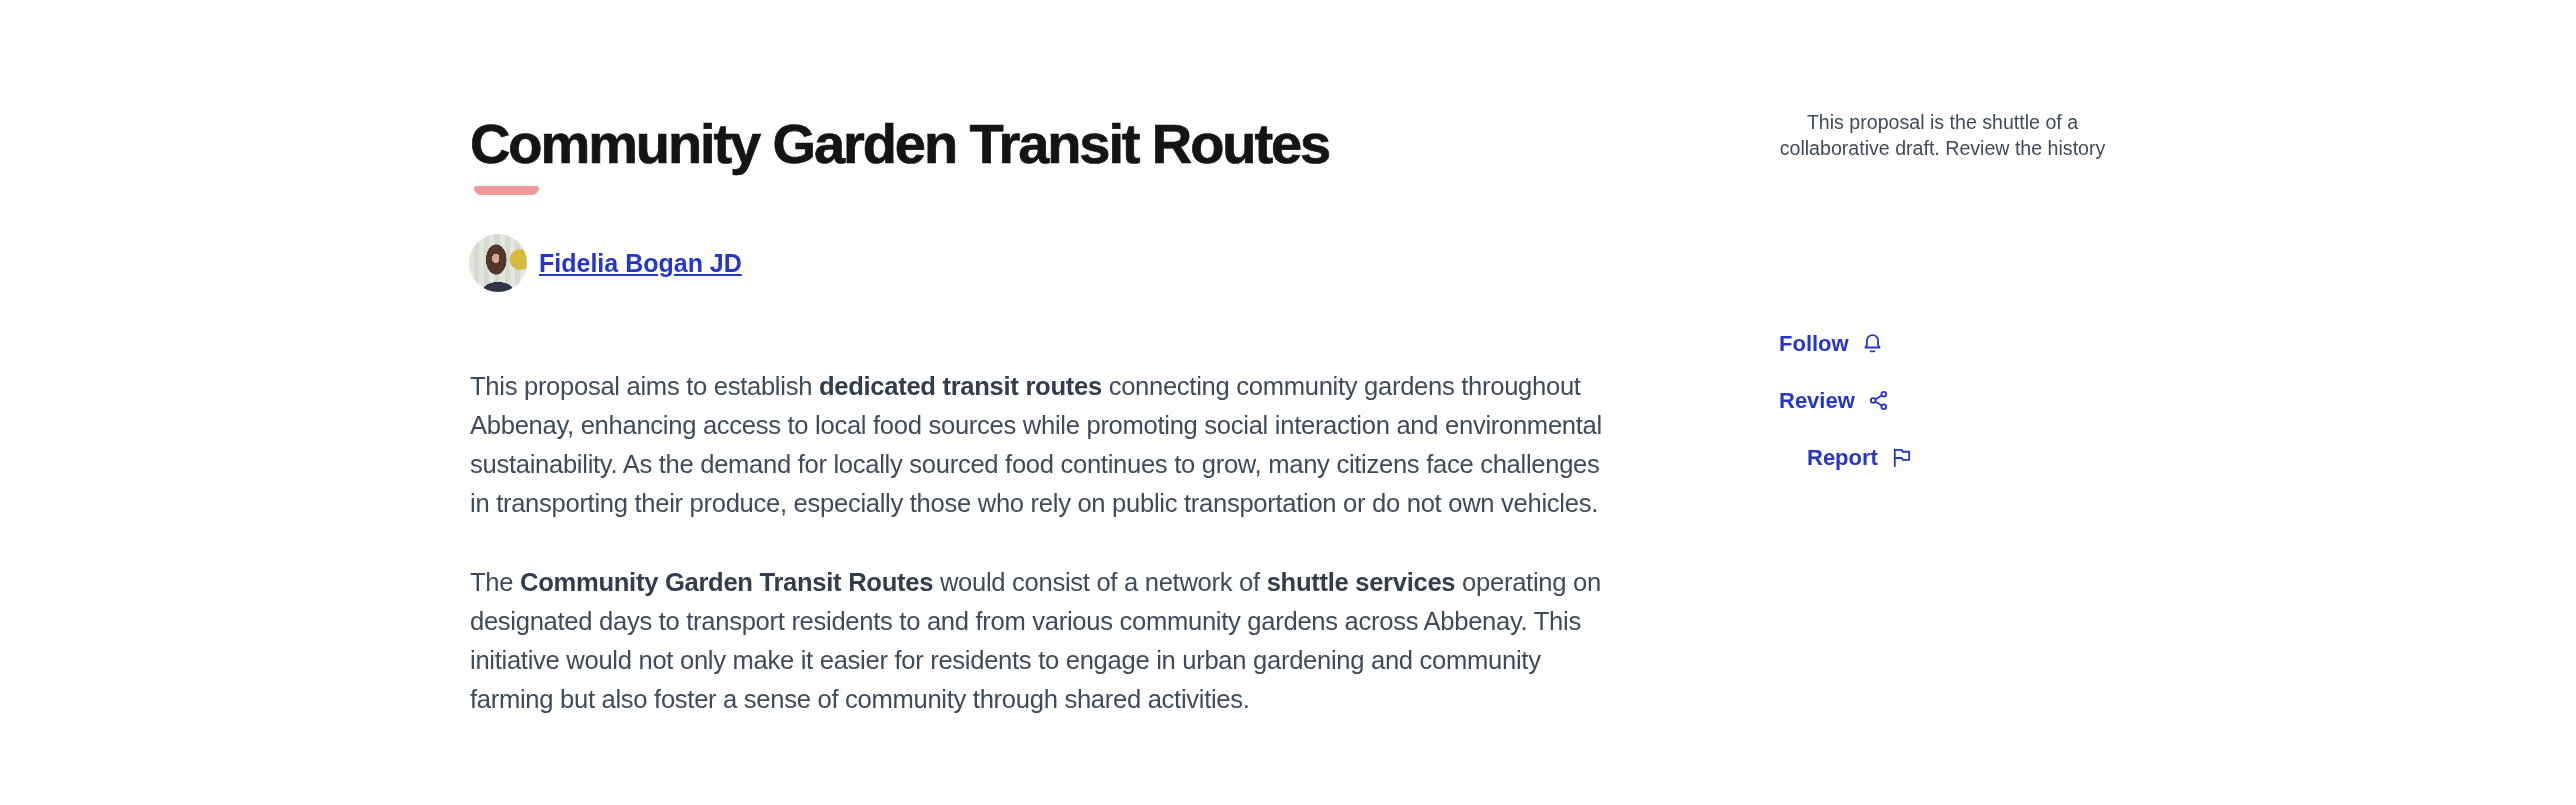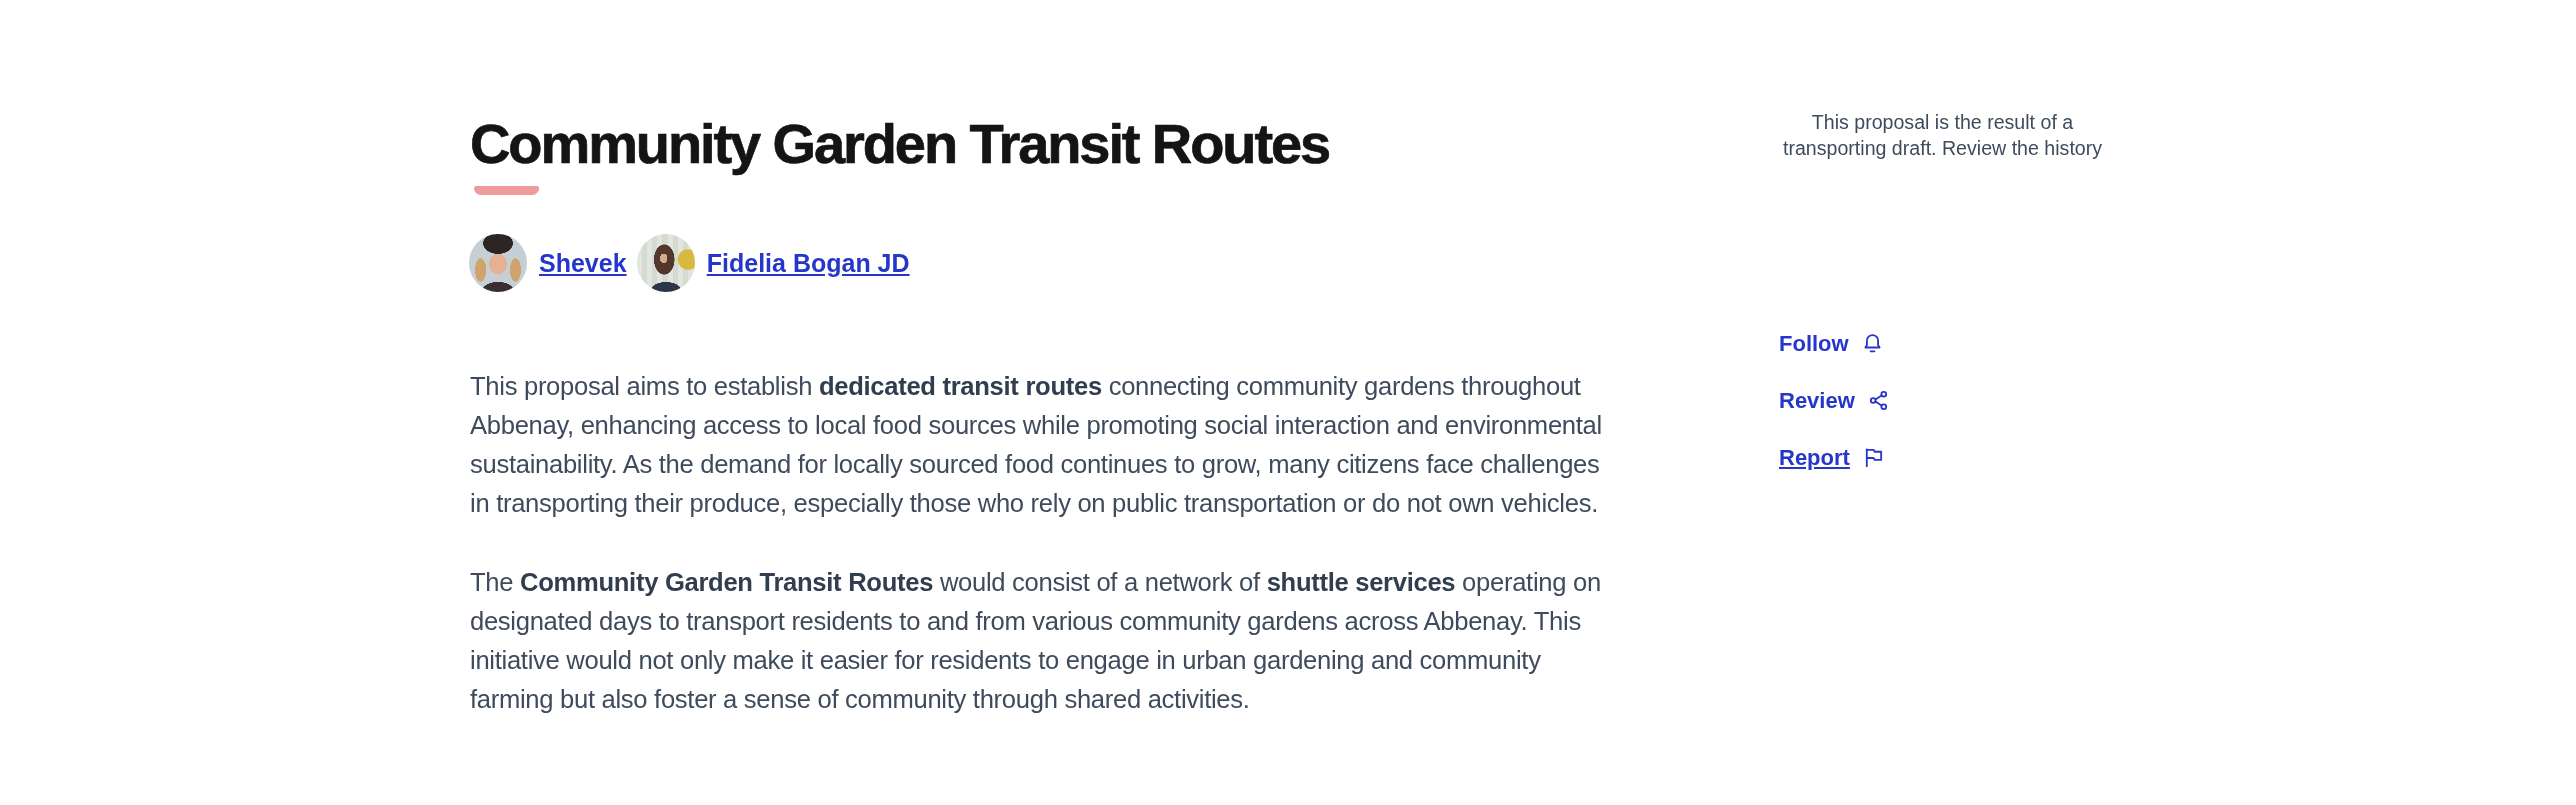--- a/index.html
+++ b/index.html
@@ -84,35 +84,31 @@
 </head>
 <body>
 
 <div class="page">
 
   <h1 class="article-title">Community Garden Transit Routes</h1>
   <div class="title-underline"></div>
 
   <div class="authors">
     <div class="author">
-      <div class="avatar avatar-1"></div>
-      <a class="author-name">Shevek</a>
-    </div>
-    <div class="author">
       <div class="avatar avatar-2"></div>
       <a class="author-name">Fidelia Bogan JD</a>
     </div>
   </div>
 
   <div class="article-body">
     <p><span>This proposal aims to establish </span><strong>dedicated transit routes</strong><span> connecting community gardens throughout Abbenay, enhancing access to local food sources while promoting social interaction and environmental sustainability. As the demand for locally sourced food continues to grow, many citizens face challenges in transporting their produce, especially those who rely on public transportation or do not own vehicles.</span></p>
     <p><span>The </span><strong>Community Garden Transit Routes</strong><span> would consist of a network of </span><strong>shuttle services</strong><span> operating on designated days to transport residents to and from various community gardens across Abbenay. This initiative would not only make it easier for residents to engage in urban gardening and community farming but also foster a sense of community through shared activities.</span></p>
   </div>
 
-  <p class="sidebar-notice">This proposal is the result of a transporting draft. Review the history</p>
+  <p class="sidebar-notice">This proposal is the shuttle of a collaborative draft. Review the history</p>
 
   <div class="action-list">
 
     <button class="action-item">
       <span class="action-label">Follow</span>
       <span class="action-icon">
         <svg width="23" height="23" viewBox="0 0 24 24" fill="none" stroke="#2636cb" stroke-width="1.9" stroke-linejoin="round" stroke-linecap="round">
           <path d="M12 3.2a5.8 5.8 0 0 1 5.8 5.8v4.5l1.6 2.7H4.6l1.6-2.7V9A5.8 5.8 0 0 1 12 3.2z"></path>
           <line x1="10" y1="20.2" x2="14" y2="20.2"></line>
         </svg>
@@ -126,21 +122,21 @@
           <circle cx="17.5" cy="5.5" r="2.5"></circle>
           <circle cx="6.5" cy="12" r="2.5"></circle>
           <circle cx="17.5" cy="18.5" r="2.5"></circle>
           <line x1="8.8" y1="10.9" x2="15.2" y2="6.7"></line>
           <line x1="8.8" y1="13.1" x2="15.2" y2="17.3"></line>
         </svg>
       </span>
     </button>
 
     <button class="action-item">
-      <span class="action-label" style="text-decoration: underline;">Report</span>
+      <span class="action-label" style=" margin-left: 28px;">Report</span>
       <span class="action-icon">
         <svg width="23" height="23" viewBox="0 0 24 24" fill="none" stroke="#2636cb" stroke-width="1.9" stroke-linejoin="round" stroke-linecap="round">
           <path d="M5 21V3.5"></path>
           <path d="M5 4h7.2l1 2H20v8.5h-6.8l-1-2H5"></path>
         </svg>
       </span>
     </button>
 
   </div>
 </div>

